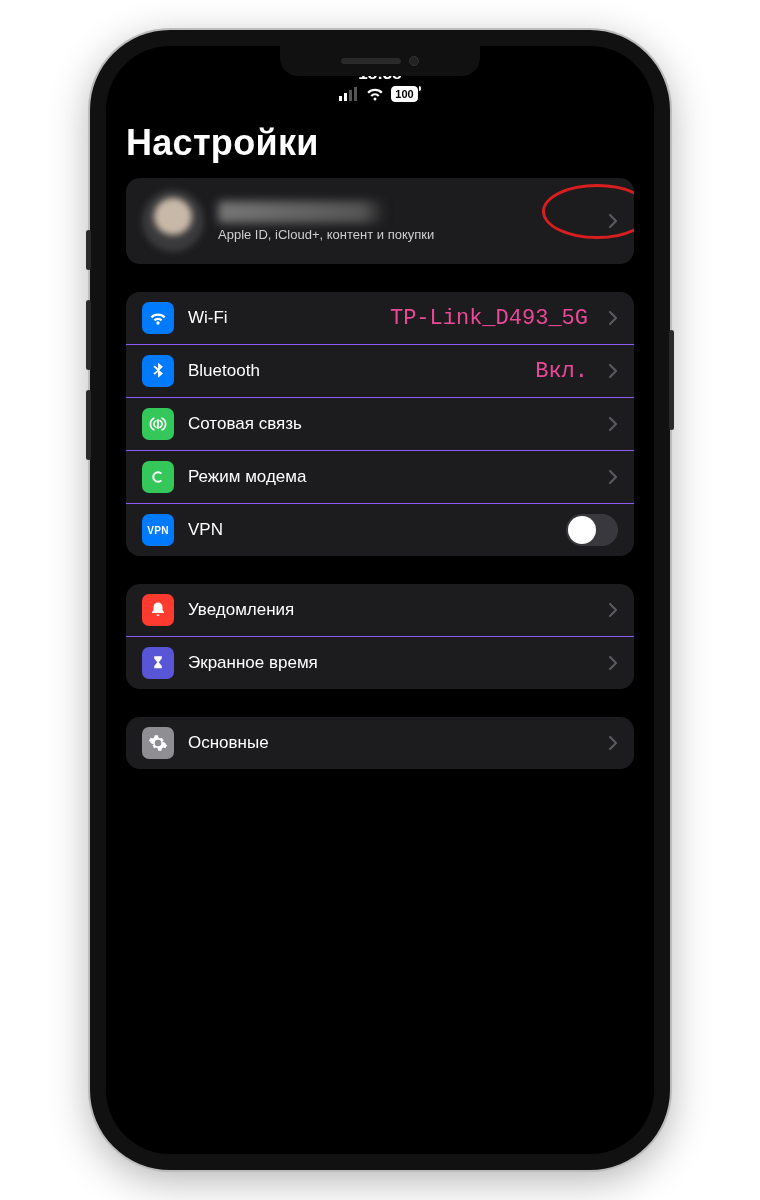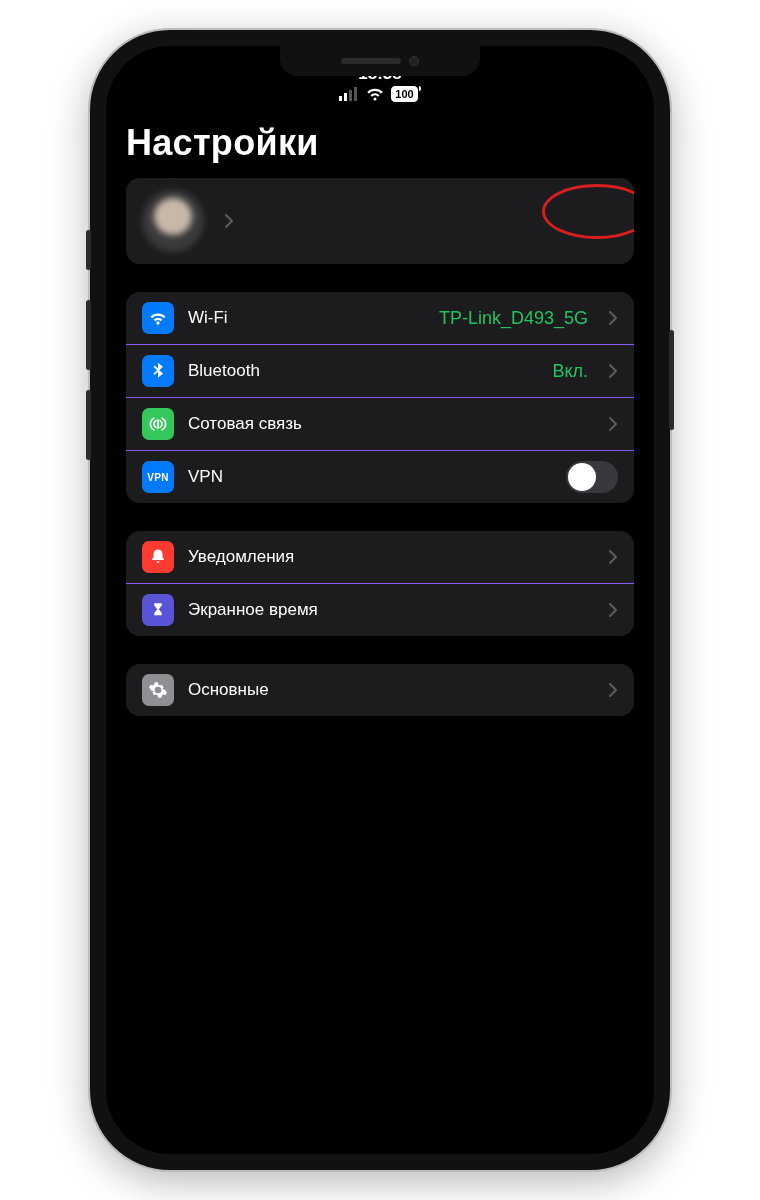--- a/index.html
+++ b/index.html
@@ -80,21 +80,21 @@
     display:flex; align-items:center; gap:14px; padding:10px 16px;
     border-top:1px solid #8b5cf6; min-height:50px;
   }
   .group .row:first-child { border-top:none; }
   .icon-box {
     width:32px; height:32px; border-radius:7px; flex:none;
     display:flex; align-items:center; justify-content:center; color:#fff;
     font-size:16px;
   }
   .row-label { flex:1; font-size:17px; color:#fff; }
-  .row-value { font-size:18px; color:#22c55e; }
+  .row-value { font-size:22px; color:#ec4899;font-family:Liberation Mono, monospace; }
   .chevron { color:#5a5a5e; flex:none; margin-left:6px; }
 
   .switch {
     width:52px; height:32px; border-radius:16px; background:#39393d;
     position:relative; flex:none;
   }
   .switch .knob {
     position:absolute; top:2px; left:2px; width:28px; height:28px;
     border-radius:50%; background:#fff;
   }
@@ -139,20 +139,24 @@
         </span>
       </div>
     </div>
 
     <div class="content">
       <div class="title">Настройки</div>
 
       <div class="group">
         <div class="profile-row">
           <div class="avatar"></div>
+          <div class="profile-text">
+            <div class="profile-name"></div>
+            <div class="profile-sub">Apple ID, iCloud+, контент и покупки</div>
+          </div>
           <svg class="chevron" width="10" height="16" viewBox="0 0 10 16">
               <path d="M2 2l6 6-6 6" fill="none" stroke="currentColor" stroke-width="2.2" stroke-linecap="round" stroke-linejoin="round"></path>
             </svg>
           <div class="annotation-ellipse" style="top:6px; right:-18px;"></div>
         </div>
       </div>
 
       <div class="group">
 
         <div class="row">
@@ -186,20 +190,31 @@
             <svg width="20" height="20" viewBox="0 0 24 24">
                 <path fill="none" stroke="#fff" stroke-width="2" stroke-linecap="round" d="M12 7v10M7 5a8 8 0 000 14M17 5a8 8 0 010 14M9.5 8a4.5 4.5 0 000 8M14.5 8a4.5 4.5 0 010 8"></path>
               </svg>
           </div>
           <div class="row-label">Сотовая связь</div>
           <svg class="chevron" width="10" height="16" viewBox="0 0 10 16">
               <path d="M2 2l6 6-6 6" fill="none" stroke="currentColor" stroke-width="2.2" stroke-linecap="round" stroke-linejoin="round"></path>
             </svg>
         </div>
 
+        <div class="row">
+          <div class="icon-box" style="background:#34c759">
+            <svg width="20" height="20" viewBox="0 0 24 24">
+                <path fill="none" stroke="#fff" stroke-width="2.4" d="M8 8a4 4 0 108 8M16 8a4 4 0 10-8 8"></path>
+              </svg>
+          </div>
+          <div class="row-label">Режим модема</div>
+          <svg class="chevron" width="10" height="16" viewBox="0 0 10 16">
+              <path d="M2 2l6 6-6 6" fill="none" stroke="currentColor" stroke-width="2.2" stroke-linecap="round" stroke-linejoin="round"></path>
+            </svg>
+        </div>
 
         <div class="row">
           <div class="icon-box" style="background:#007aff;font-size:10px;font-weight:700;letter-spacing:.3px">VPN</div>
           <div class="row-label">VPN</div>
           <div class="switch">
               <div class="knob"></div>
             </div>
         </div>
       </div>
 

